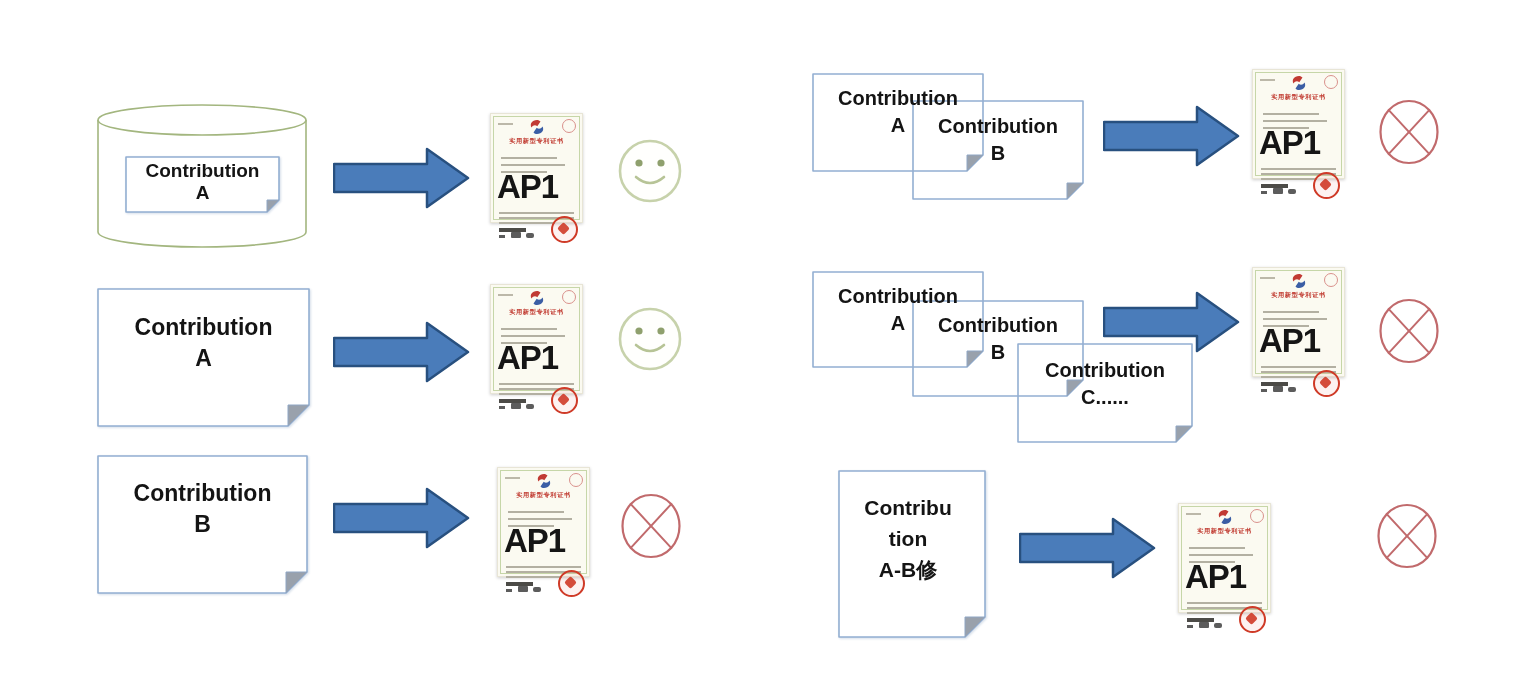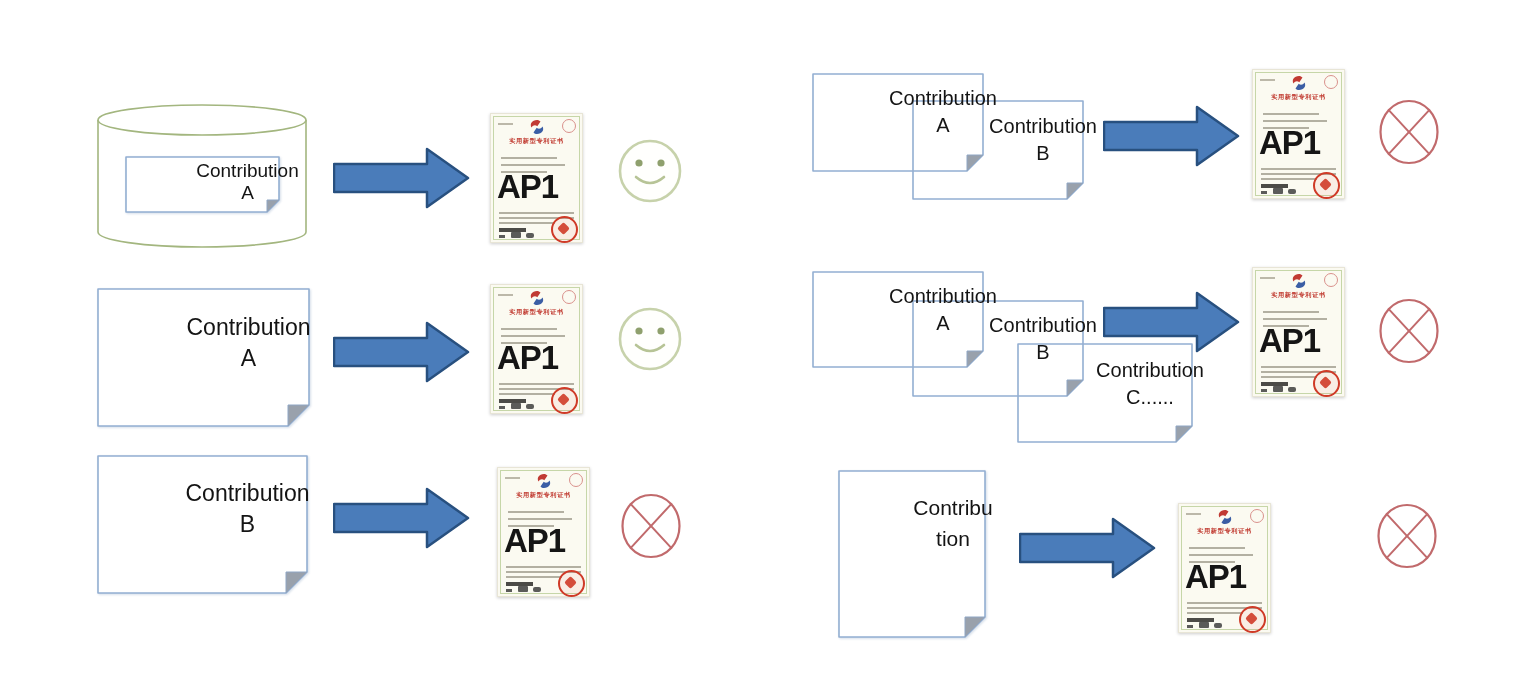--- a/index.html
+++ b/index.html
@@ -13,34 +13,34 @@
   
   .doc-body { fill:#ffffff; stroke:#93afd2; stroke-width:1.6; stroke-linejoin:round; }
   .hollow .doc-body { fill:none; }
   .doc-fold { fill:#99a1ac; stroke:#8fa6c4; stroke-width:1; }
   .doc-shadow { filter:drop-shadow(1px 1.5px 1px rgba(110,140,180,.30)); }
 
   
   .cyl { fill:#ffffff; stroke:#a3b67f; stroke-width:1.6; }
 
   
-  .doc-label { position:absolute; text-align:center; font-weight:normal; color:#141414;padding-left:45px; }
+  .doc-label { position:absolute; text-align:center; font-weight:bold; color:#141414; }
 
   
   .arrow-poly { fill:#4a7cba; stroke:#28507f; stroke-width:2.5; stroke-linejoin:round; }
 
   
   .smile-ring { fill:#fffffd; stroke:#c7d2ab; stroke-width:2.6; }
   .smile-eye  { fill:#8fa06d; }
   .smile-mouth{ fill:none; stroke:#b7c496; stroke-width:2.6; stroke-linecap:round; }
   .cross-ring { fill:#ffffff; stroke:#c16a6c; stroke-width:2.2; }
   .cross-line { stroke:#c16a6c; stroke-width:2; stroke-linecap:round; }
 
   
-  .cert { position:absolute; width:93px; height:130px; background:#fbfaf1;
+  .cert { position:absolute; width:93px; height:110px; background:#fbfaf1;
           box-shadow:0 1px 3px rgba(0,0,0,.20), inset 0 0 0 1px #e8e5d6; }
   .cert-inner { position:absolute; inset:0; }
   .cert-frame { position:absolute; inset:3px; border:1px solid #c6d6a8; }
   .cert-num  { position:absolute; left:8px; top:10px; width:15px; height:2px; background:#bcb8a9; }
   .cert-logo { position:absolute; left:36px; top:6px; }
   .cert-stamp{ position:absolute; left:72px; top:6px; width:12px; height:12px;
                border:1.3px solid #d9918c; border-radius:50%; }
   .cert-title{ position:absolute; top:24px; left:-30px; right:-30px; text-align:center;
                color:#c0392f; font-weight:bold; font-size:10px; letter-spacing:1px;
                transform:scale(.62); transform-origin:center top; white-space:nowrap; }
@@ -331,20 +331,21 @@
   </div>
 
   <div class="group">
     <svg class="shape doc-shadow" style="left:838px; top:470px;" width="149" height="169">
       <path class="doc-body" d="M1 1 H147 V147 L127 167 H1 Z"></path>
       <path class="doc-fold" d="M147 147 L127 167 L127 147 Z"></path>
     </svg>
     <div class="doc-label" style="left:838px; top:492px; width:140px; font-size:21px; line-height:31px;">
       <div>Contribu</div>
       <div>tion</div>
+      <div>A-B修</div>
     </div>
     <div class="abs" style="left:1019px; top:517px;">
   <svg width="137" height="62" viewBox="0 0 137 62">
     <polygon class="arrow-poly" points="1,17 94,17 94,2 135,31 94,60 94,45 1,45"></polygon>
   </svg>
 </div>
     <div class="cert" style="left:1178px; top:503px;">
   <div class="cert-inner">
     <div class="cert-frame"></div>
     <div class="cert-num"></div>

